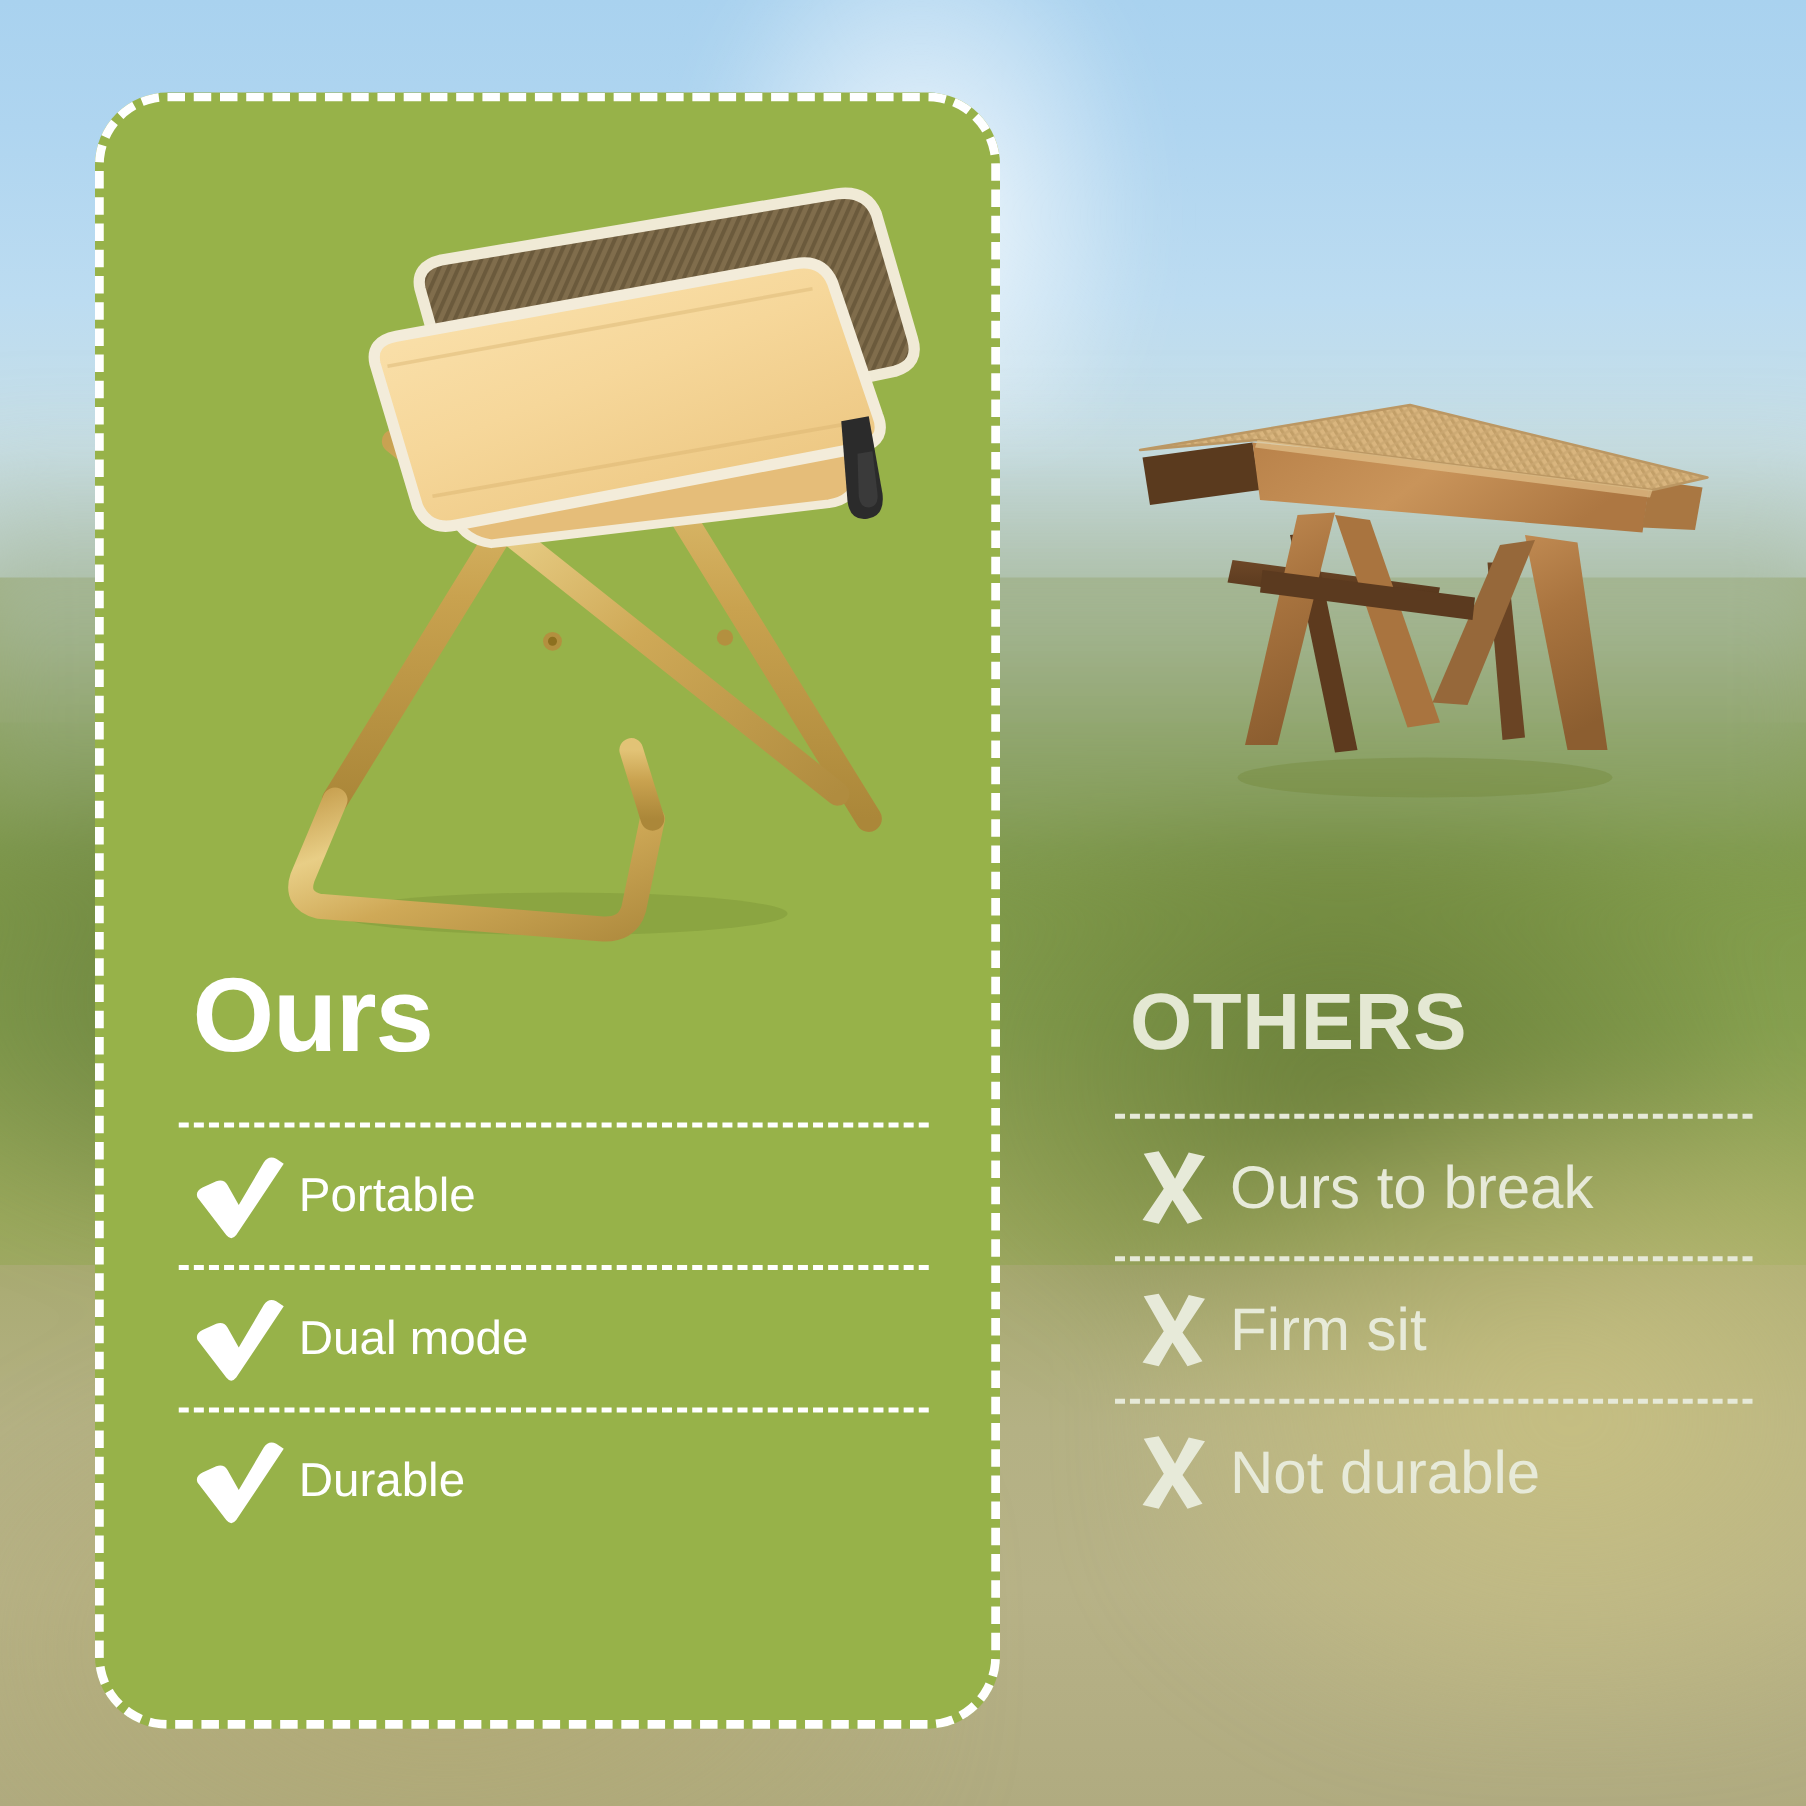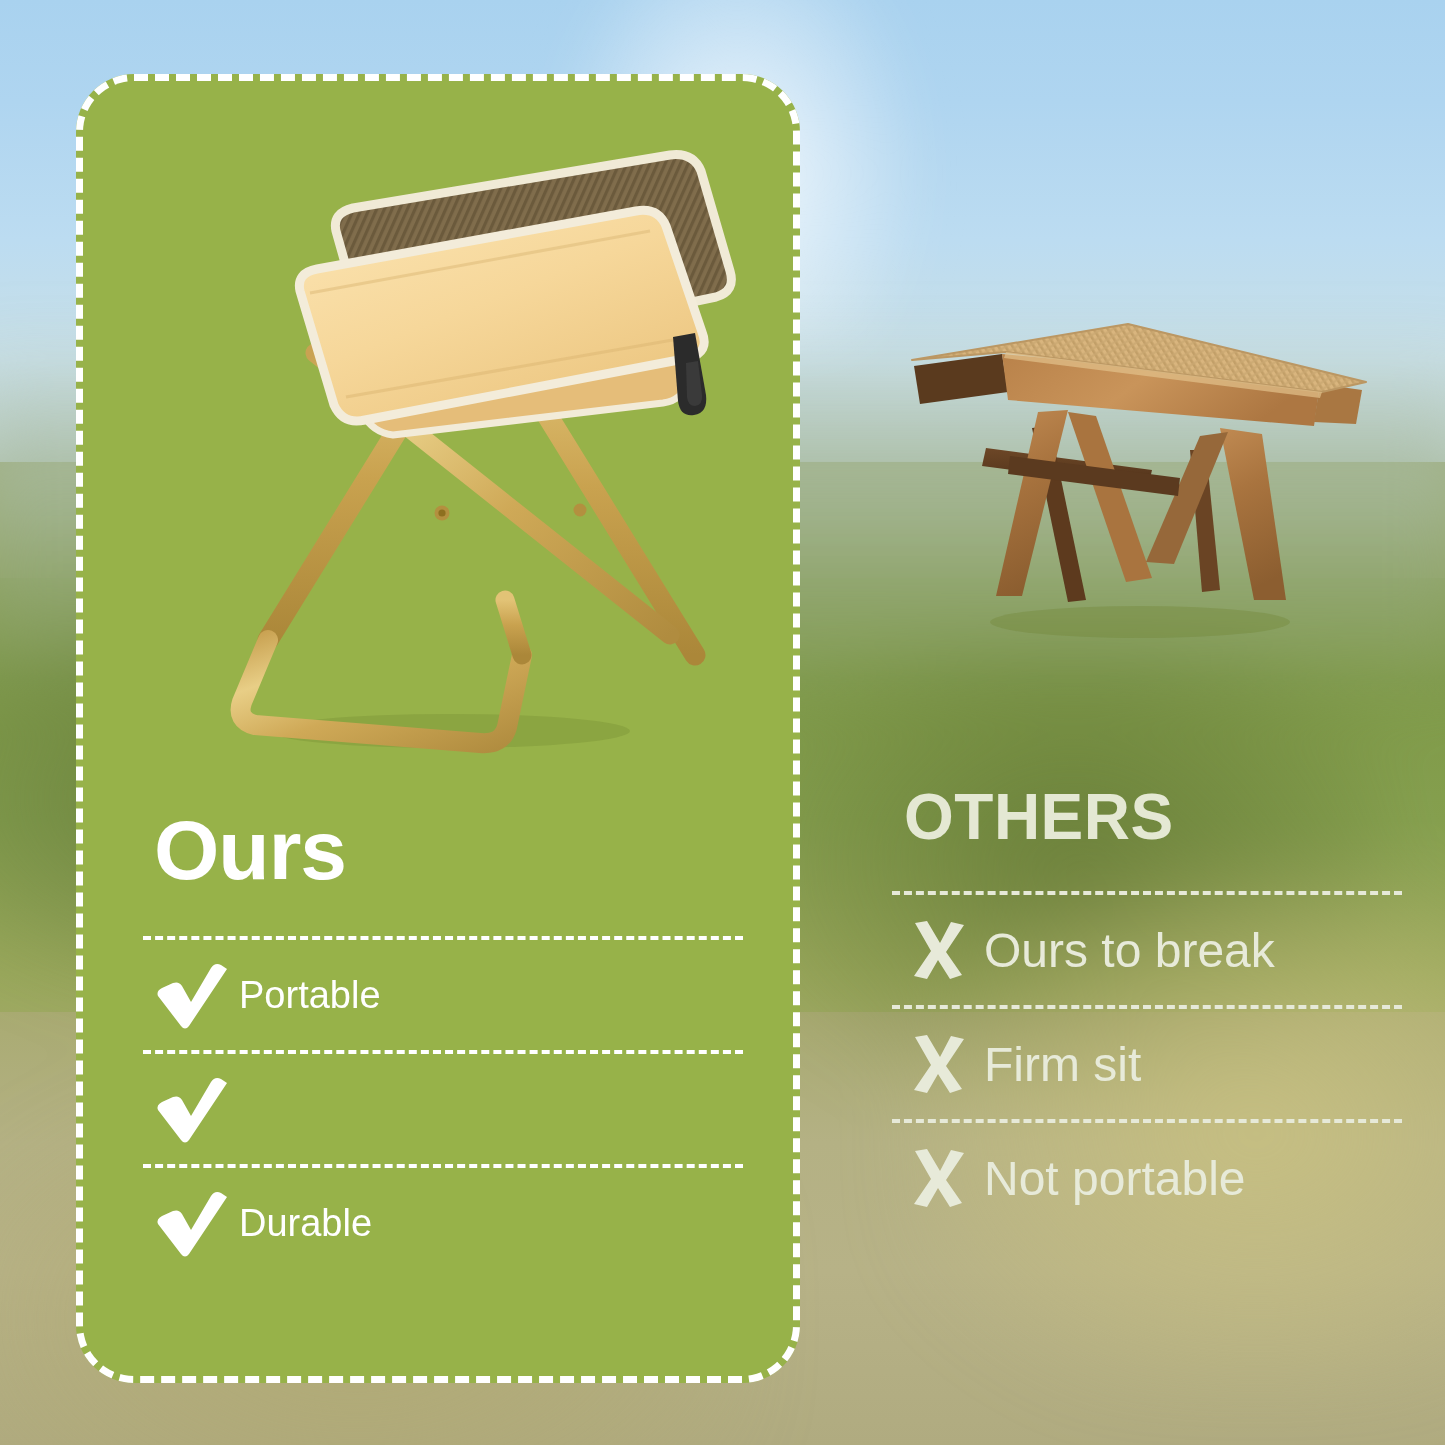--- a/index.html
+++ b/index.html
@@ -112,21 +112,21 @@
     pointer-events: none;
   }
 
   
   .product-area { position: absolute; }
   #ours-product { left: 150px; top: 95px; width: 580px; height: 660px; }
   #others-product { left: 890px; top: 300px; width: 490px; height: 360px; }
 
   
   .col { position: absolute; }
-  #ours-col  { left: 143px; top: 770px; width: 600px; margin-top: 38px; }
+  #ours-col  { left: 143px; top: 770px; width: 600px; }
   #others-col { left: 892px; top: 785px; width: 510px; }
 
   .heading {
     margin: 0;
     line-height: 1;
     white-space: nowrap;
   }
   #ours-heading {
     font-size: 84px;
     font-weight: 900;
@@ -333,20 +333,21 @@
         <span class="feature-label">Portable</span>
       </li>
 
 
       <li class="feature-row sep-top">
         <span class="icon-cell">
           <svg width="76" height="70" viewBox="0 0 76 70">
             <path d="M 5 36 Q 3 31 9 28 L 20 23 Q 26 21 29 26 L 38 42 L 58 8 Q 62 2 68 5 L 74 9 L 36 66 Q 32 71 28 66 Z" fill="#ffffff"></path>
           </svg>
         </span>
+        <span class="feature-label">Dual mode</span>
       </li>
 
       <li class="feature-row sep-top">
         <span class="icon-cell">
           <svg width="76" height="70" viewBox="0 0 76 70">
             <path d="M 5 36 Q 3 31 9 28 L 20 23 Q 26 21 29 26 L 38 42 L 58 8 Q 62 2 68 5 L 74 9 L 36 66 Q 32 71 28 66 Z" fill="#ffffff"></path>
           </svg>
         </span>
         <span class="feature-label">Durable</span>
       </li>
@@ -375,18 +376,18 @@
         </span>
         <span class="feature-label">Firm sit</span>
       </li>
 
       <li class="feature-row sep-top">
         <span class="icon-cell">
           <svg width="62" height="62" viewBox="0 0 62 62">
             <path d="M 8 4 L 20 2 L 33 24 L 44 3 L 57 6 L 39 33 L 55 56 L 43 60 L 31 41 L 20 60 L 7 57 L 24 32 Z" fill="#e7ead9"></path>
           </svg>
         </span>
-        <span class="feature-label">Not portable</span>
+        <span class="feature-label">Not durable</span>
       </li>
     </ul>
   </div>
 
 </div>
 
 </body></html>

